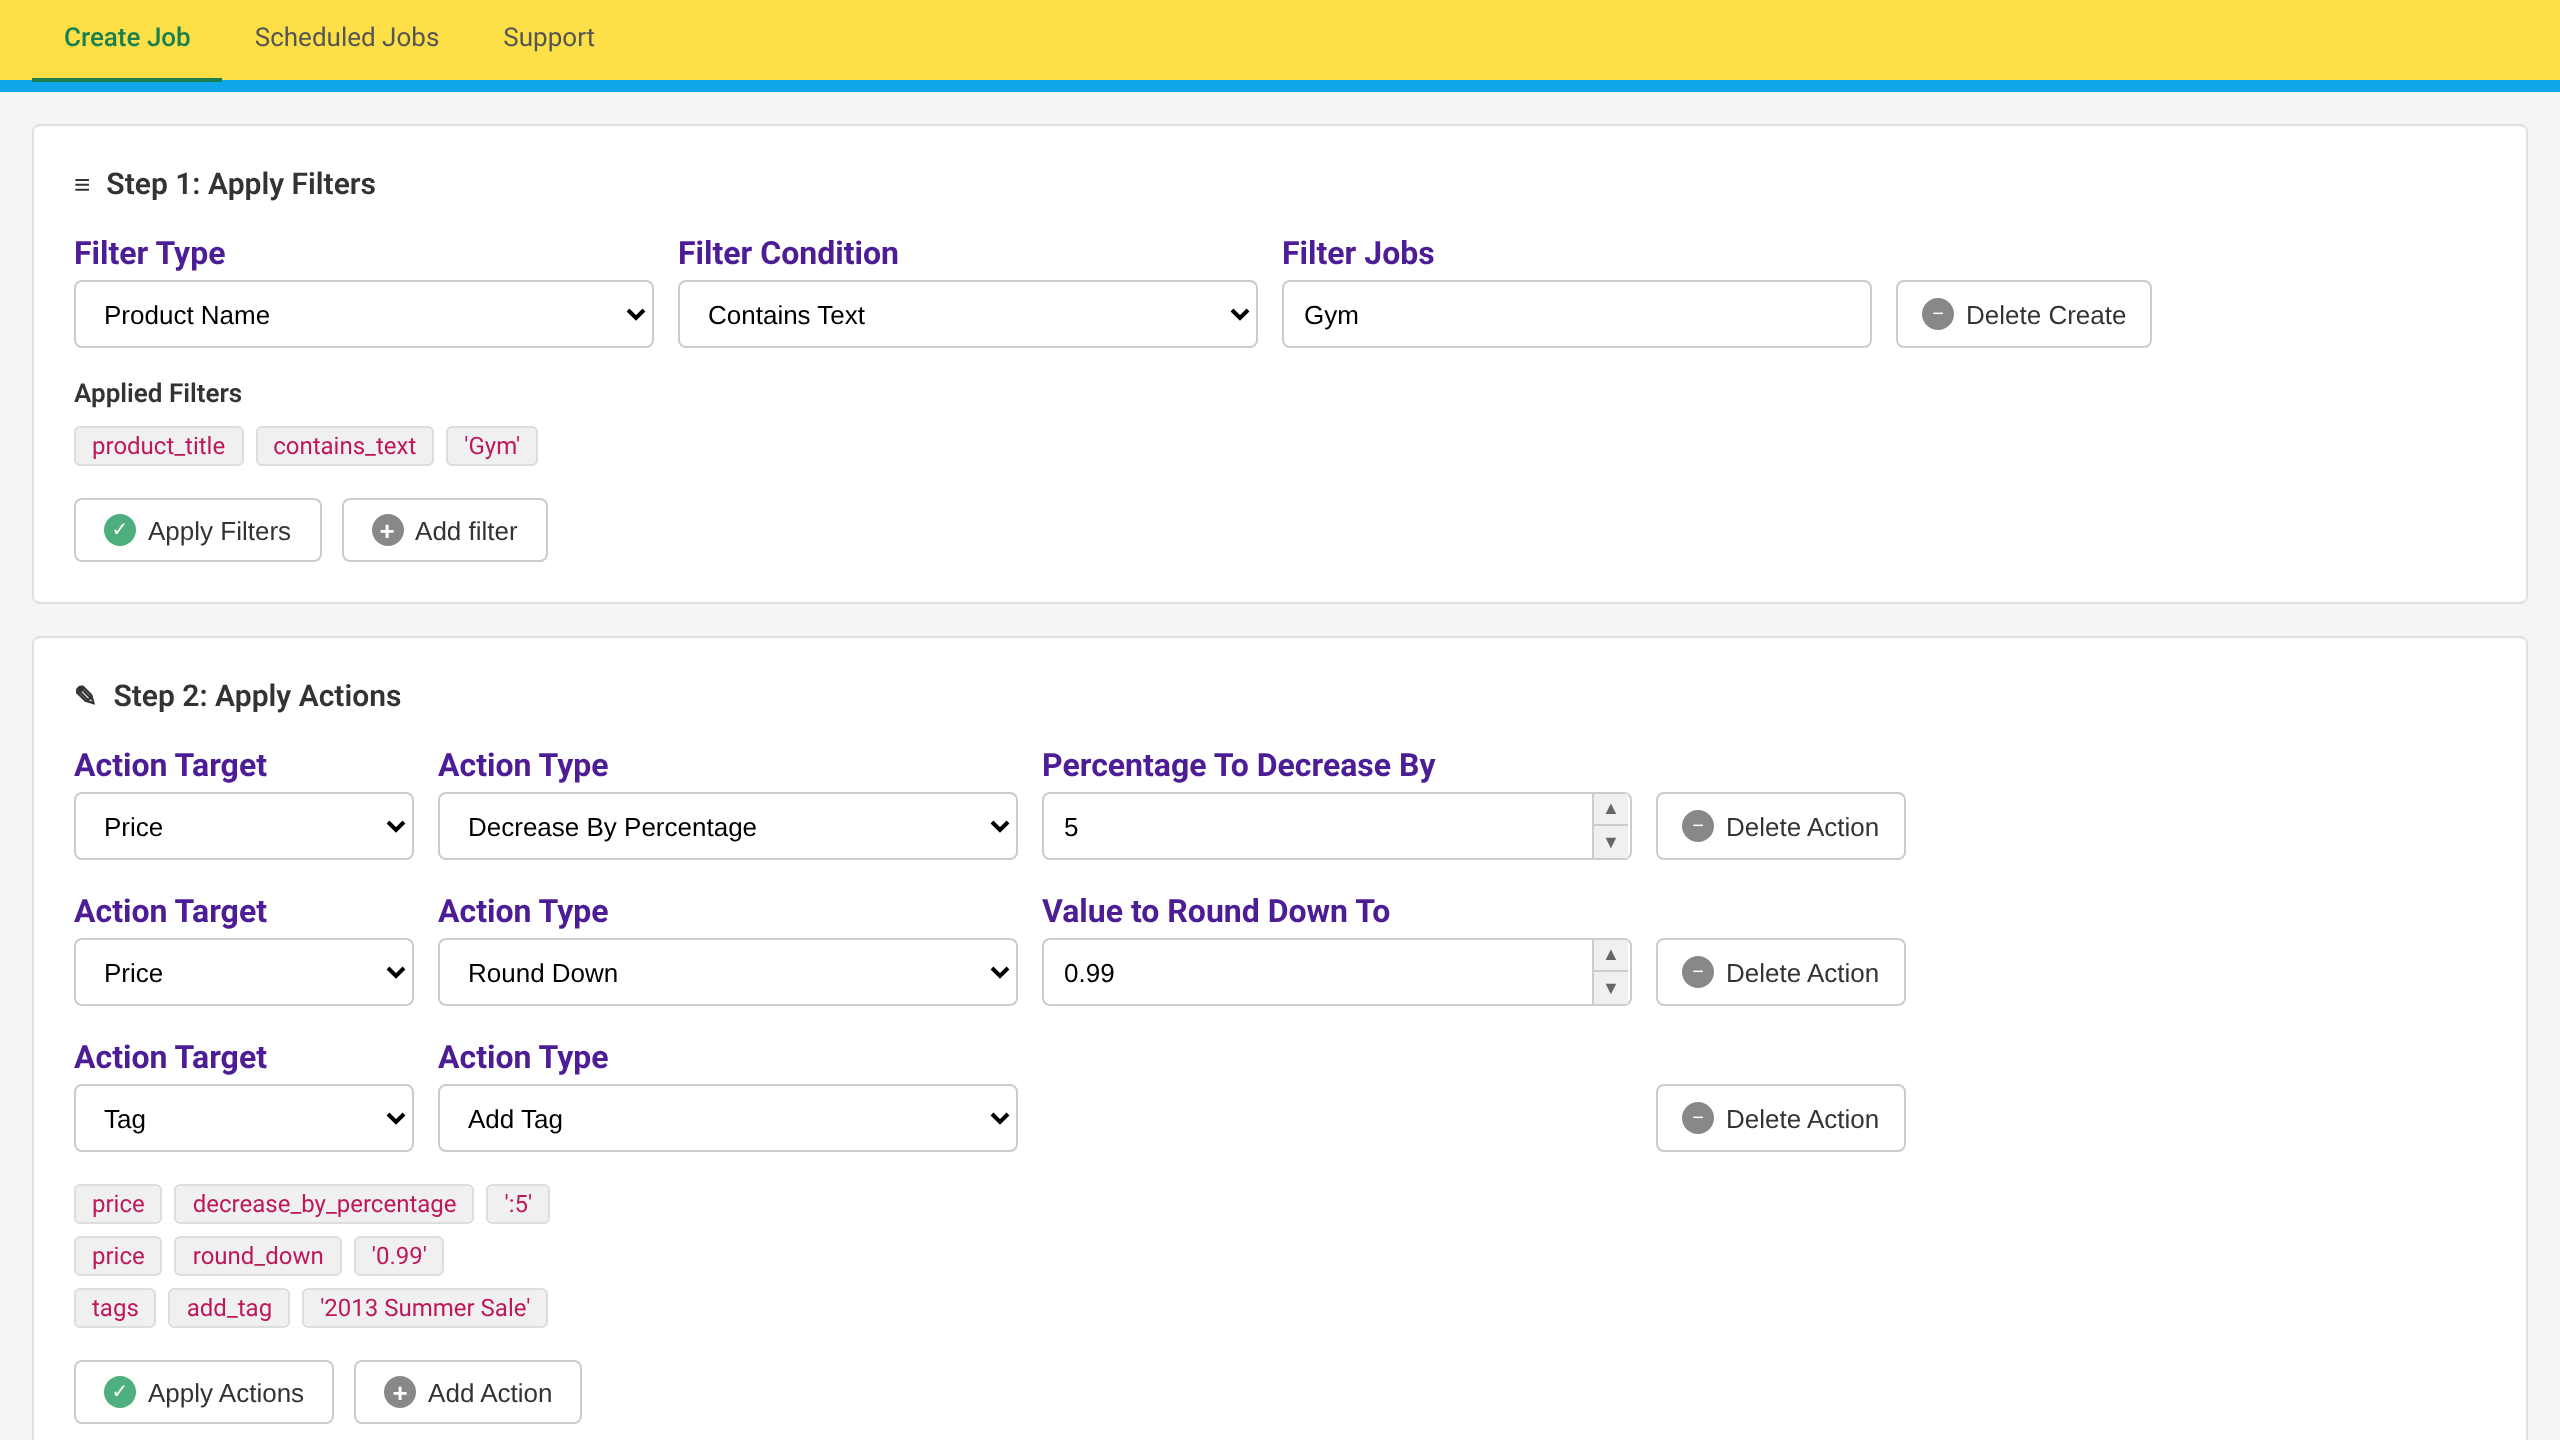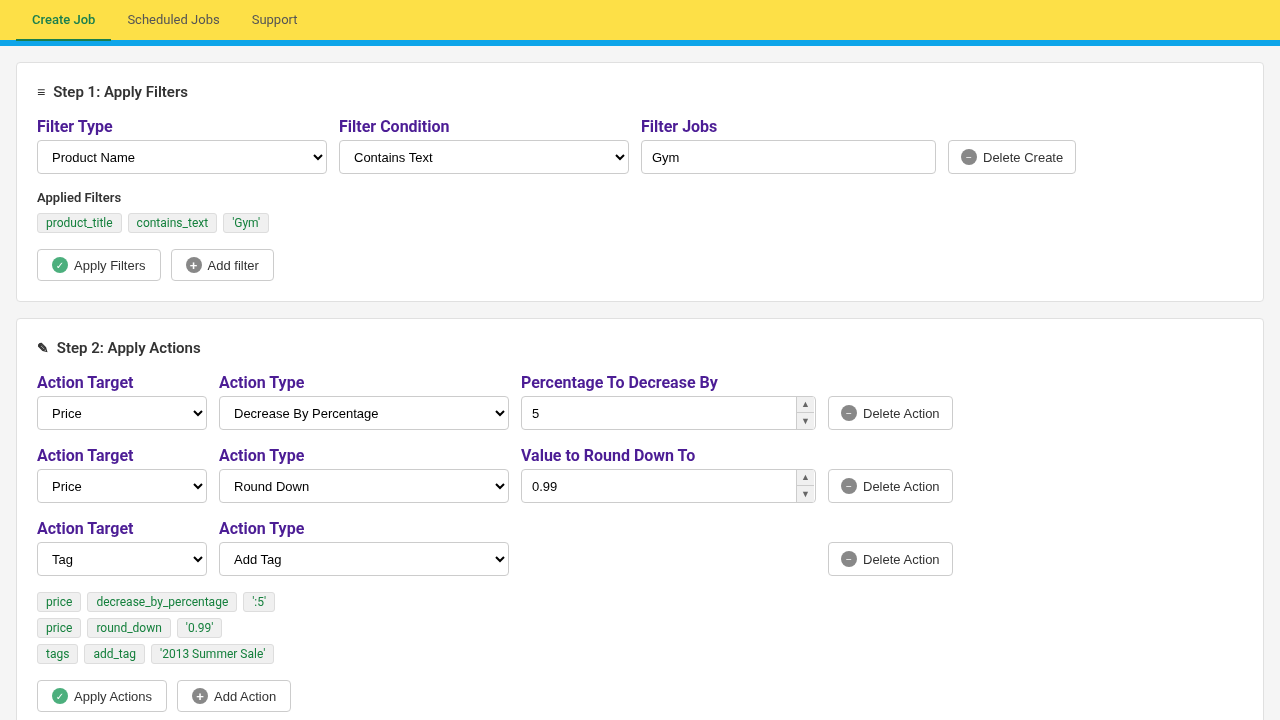--- a/index.html
+++ b/index.html
@@ -187,21 +187,21 @@
       gap: 6px;
       margin-bottom: 6px;
     }
 
     .tag-pill {
       background: #f0f0f0;
       border: 1px solid #ddd;
       border-radius: 3px;
       padding: 2px 8px;
       font-size: 12px;
-      color: #15803d;
+      color: #be185d;
     }
 
     
     .actions-row {
       display: flex;
       gap: 10px;
       margin-top: 16px;
     }
 
     .apply-btn {

